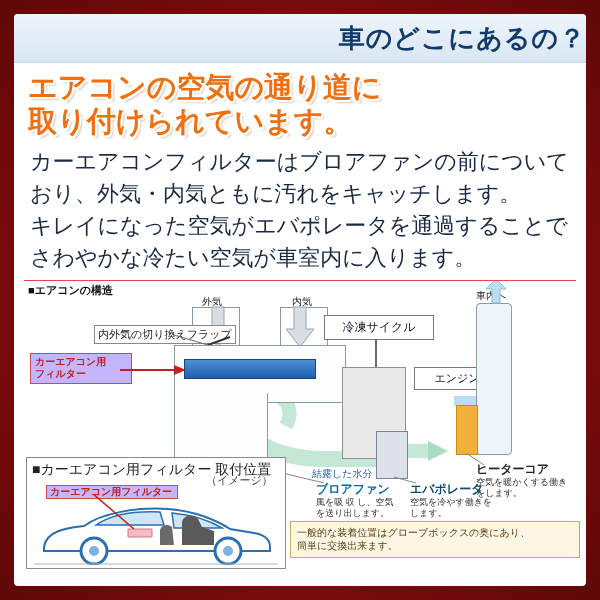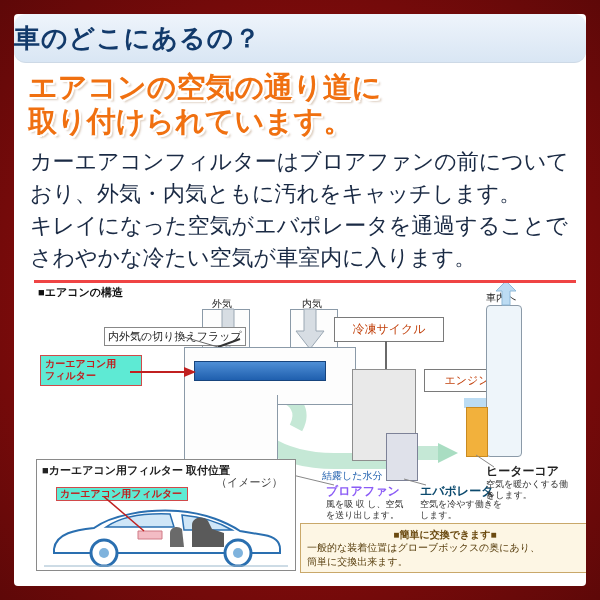--- a/index.html
+++ b/index.html
@@ -20,21 +20,21 @@
     background:#ffffff;
     border-radius:4px;
     overflow:hidden;
   }
   
   .headband{
     position:relative;
     height:48px;
     background:linear-gradient(#eef4fb,#d9e6f4);
     border-bottom:1px solid #cdd9e6;
-    display:flex;align-items:center;justify-content:flex-start;border-radius:12px;
+    display:flex;align-items:center;justify-content:flex-end;
   }
   .headband .title{
     font-size:26px;font-weight:bold;color:#123a6b;
     letter-spacing:1px;
   }
   
   .headline{
     padding:8px 14px 2px 14px;
   }
   .headline .line{
@@ -52,24 +52,24 @@
   .para{
     padding:6px 16px 4px 16px;
     font-size:22px;
     color:#1a2a44;
     line-height:1.45;
   }
   .para div{white-space:nowrap;}
   
   .diagram{
     position:relative;
-    margin:2px 10px 0 20px;
+    margin:2px 10px 0 10px;
     height:292px;
     background:#ffffff;
-    border-top:3px solid #ef4444;
+    border-top:1px solid #ef4444;
   }
   .dg-label{
     position:absolute;
     font-size:10px;color:#222;
     white-space:nowrap;
   }
   .dg-title{
     position:absolute;left:4px;top:2px;
     font-size:11px;color:#111;font-weight:bold;
   }
@@ -91,31 +91,31 @@
     position:absolute;
     background:#dfe1ea;border:1.5px solid #7d8298;
   }
   .orangeblock{
     position:absolute;
     background:#f2b13c;border:1px solid #c98a20;
   }
   .tagbox{
     position:absolute;
     border:1.5px solid #d04a4a;
-    background:#5eead4;
+    background:#c4b5fd;
     color:#c02020;
     font-size:10px;
     font-weight:bold;
     padding:2px 4px;
     line-height:1.25;
   }
   .plainbox{
     position:absolute;
     border:1.5px solid #7a7a7a;background:#fff;
-    font-size:12px;color:#c2410c;
+    font-size:12px;color:#0f172a;
     padding:3px 6px;
     text-align:center;
   }
   .fan{
     position:absolute;
     width:56px;height:56px;border-radius:50%;
     background:radial-gradient(circle at 50% 50%,#9fd3f0 0%,#3f8fd0 60%,#1d5f9e 100%);
     border:2px solid #1b5a94;
   }
   .fan:before{
@@ -227,40 +227,40 @@
       <div class="dg-label" style="left:452px;top:8px;">車内へ</div>
       <svg style="position:absolute;left:452px;top:0px;width:40px;height:26px;">
         <polygon points="16,22 16,8 10,8 20,-2 30,8 24,8 24,22" fill="#bcdcf3" stroke="#8fb9d8"></polygon>
       </svg>
 
       <div class="orangeblock" style="left:432px;top:124px;width:20px;height:48px;"></div>
 
       <div class="evapblock" style="left:352px;top:150px;width:30px;height:46px;"></div>
 
       <div class="bluesmall" style="position:absolute;left:288px;top:186px;">結露した水分</div>
-      <div class="dg-label" style="left:292px;top:200px;font-size:12px;color:#8b5cf6;font-weight:bold;">ブロアファン</div>
+      <div class="dg-label" style="left:292px;top:200px;font-size:12px;color:#0369a1;font-weight:bold;">ブロアファン</div>
       <div class="small" style="position:absolute;left:292px;top:216px;">風を吸 収 し、空気</div>
       <div class="small" style="position:absolute;left:292px;top:227px;">を送り出します。</div>
 
       <div class="dg-label" style="left:386px;top:200px;font-size:12px;color:#0c4a6e;font-weight:bold;">エバポレータ</div>
       <div class="small" style="position:absolute;left:386px;top:216px;">空気を冷やす働きを</div>
       <div class="small" style="position:absolute;left:386px;top:227px;text-align:center;">します。</div>
 
       <div class="dg-label" style="left:452px;top:180px;font-size:12px;color:#222;font-weight:bold;">ヒーターコア</div>
       <div class="small" style="position:absolute;left:452px;top:196px;">空気を暖かくする働き</div>
       <div class="small" style="position:absolute;left:452px;top:207px;">をします。</div>
 
       <svg style="position:absolute;left:180px;top:170px;width:300px;height:40px;">
         <line x1="20" y1="8" x2="120" y2="32" stroke="#888" stroke-width="1"></line>
         <line x1="190" y1="26" x2="212" y2="32" stroke="#888" stroke-width="1"></line>
         <line x1="262" y1="2" x2="280" y2="14" stroke="#888" stroke-width="1"></line>
       </svg>
 
       <div class="carbox" style="left:2px;top:176px;width:258px;height:110px;"></div>
-      <div class="dg-label" style="left:8px;top:180px;font-size:11px;font-weight:bold;">■カーエアコン用フィルター 取付位置</div>
+      <div class="dg-label" style="left:8px;top:180px;font-size:14px;font-weight:normal;">■カーエアコン用フィルター 取付位置</div>
       <div class="dg-label" style="left:182px;top:192px;font-size:11px;color:#444;">（イメージ）</div>
 
       <div class="tagbox" style="left:22px;top:204px;width:124px;padding:0 3px;">カーエアコン用フィルター</div>
 
       <svg class="car-svg" style="left:8px;top:214px;width:248px;height:70px;">
 
         <path d="M12,52 C14,36 34,33 52,31 C70,18 104,12 136,14 C164,16 186,26 198,34 L222,38 C234,40 238,46 238,52 L238,56 L12,56 Z" fill="#ffffff" stroke="#2a6fb0" stroke-width="2"></path>
 
         <path d="M64,30 C80,19 104,16 128,17 L132,30 Z" fill="#cfe6f7" stroke="#2a6fb0" stroke-width="1.5"></path>
         <path d="M140,18 C162,20 180,27 190,33 L142,33 Z" fill="#cfe6f7" stroke="#2a6fb0" stroke-width="1.5"></path>
@@ -274,20 +274,19 @@
         <circle cx="62" cy="56" r="5" fill="#7fb3dd"></circle>
         <circle cx="196" cy="56" r="13" fill="#ffffff" stroke="#2a6fb0" stroke-width="3"></circle>
         <circle cx="196" cy="56" r="5" fill="#7fb3dd"></circle>
 
         <line x1="2" y1="69" x2="246" y2="69" stroke="#9bb8cc" stroke-width="1"></line>
 
         <line x1="60" y1="-2" x2="102" y2="34" stroke="#c02020" stroke-width="1.5"></line>
       </svg>
 
       <div class="footnote" style="left:266px;top:240px;width:276px;">
-        <div class="ttl" style="text-align:center;">■簡単に交換できます■</div>
         <div>一般的な装着位置はグローブボックスの奥にあり、</div>
         <div>簡単に交換出来ます。</div>
       </div>
 
     </div>
   </div>
 </div>
 
 </body></html>

